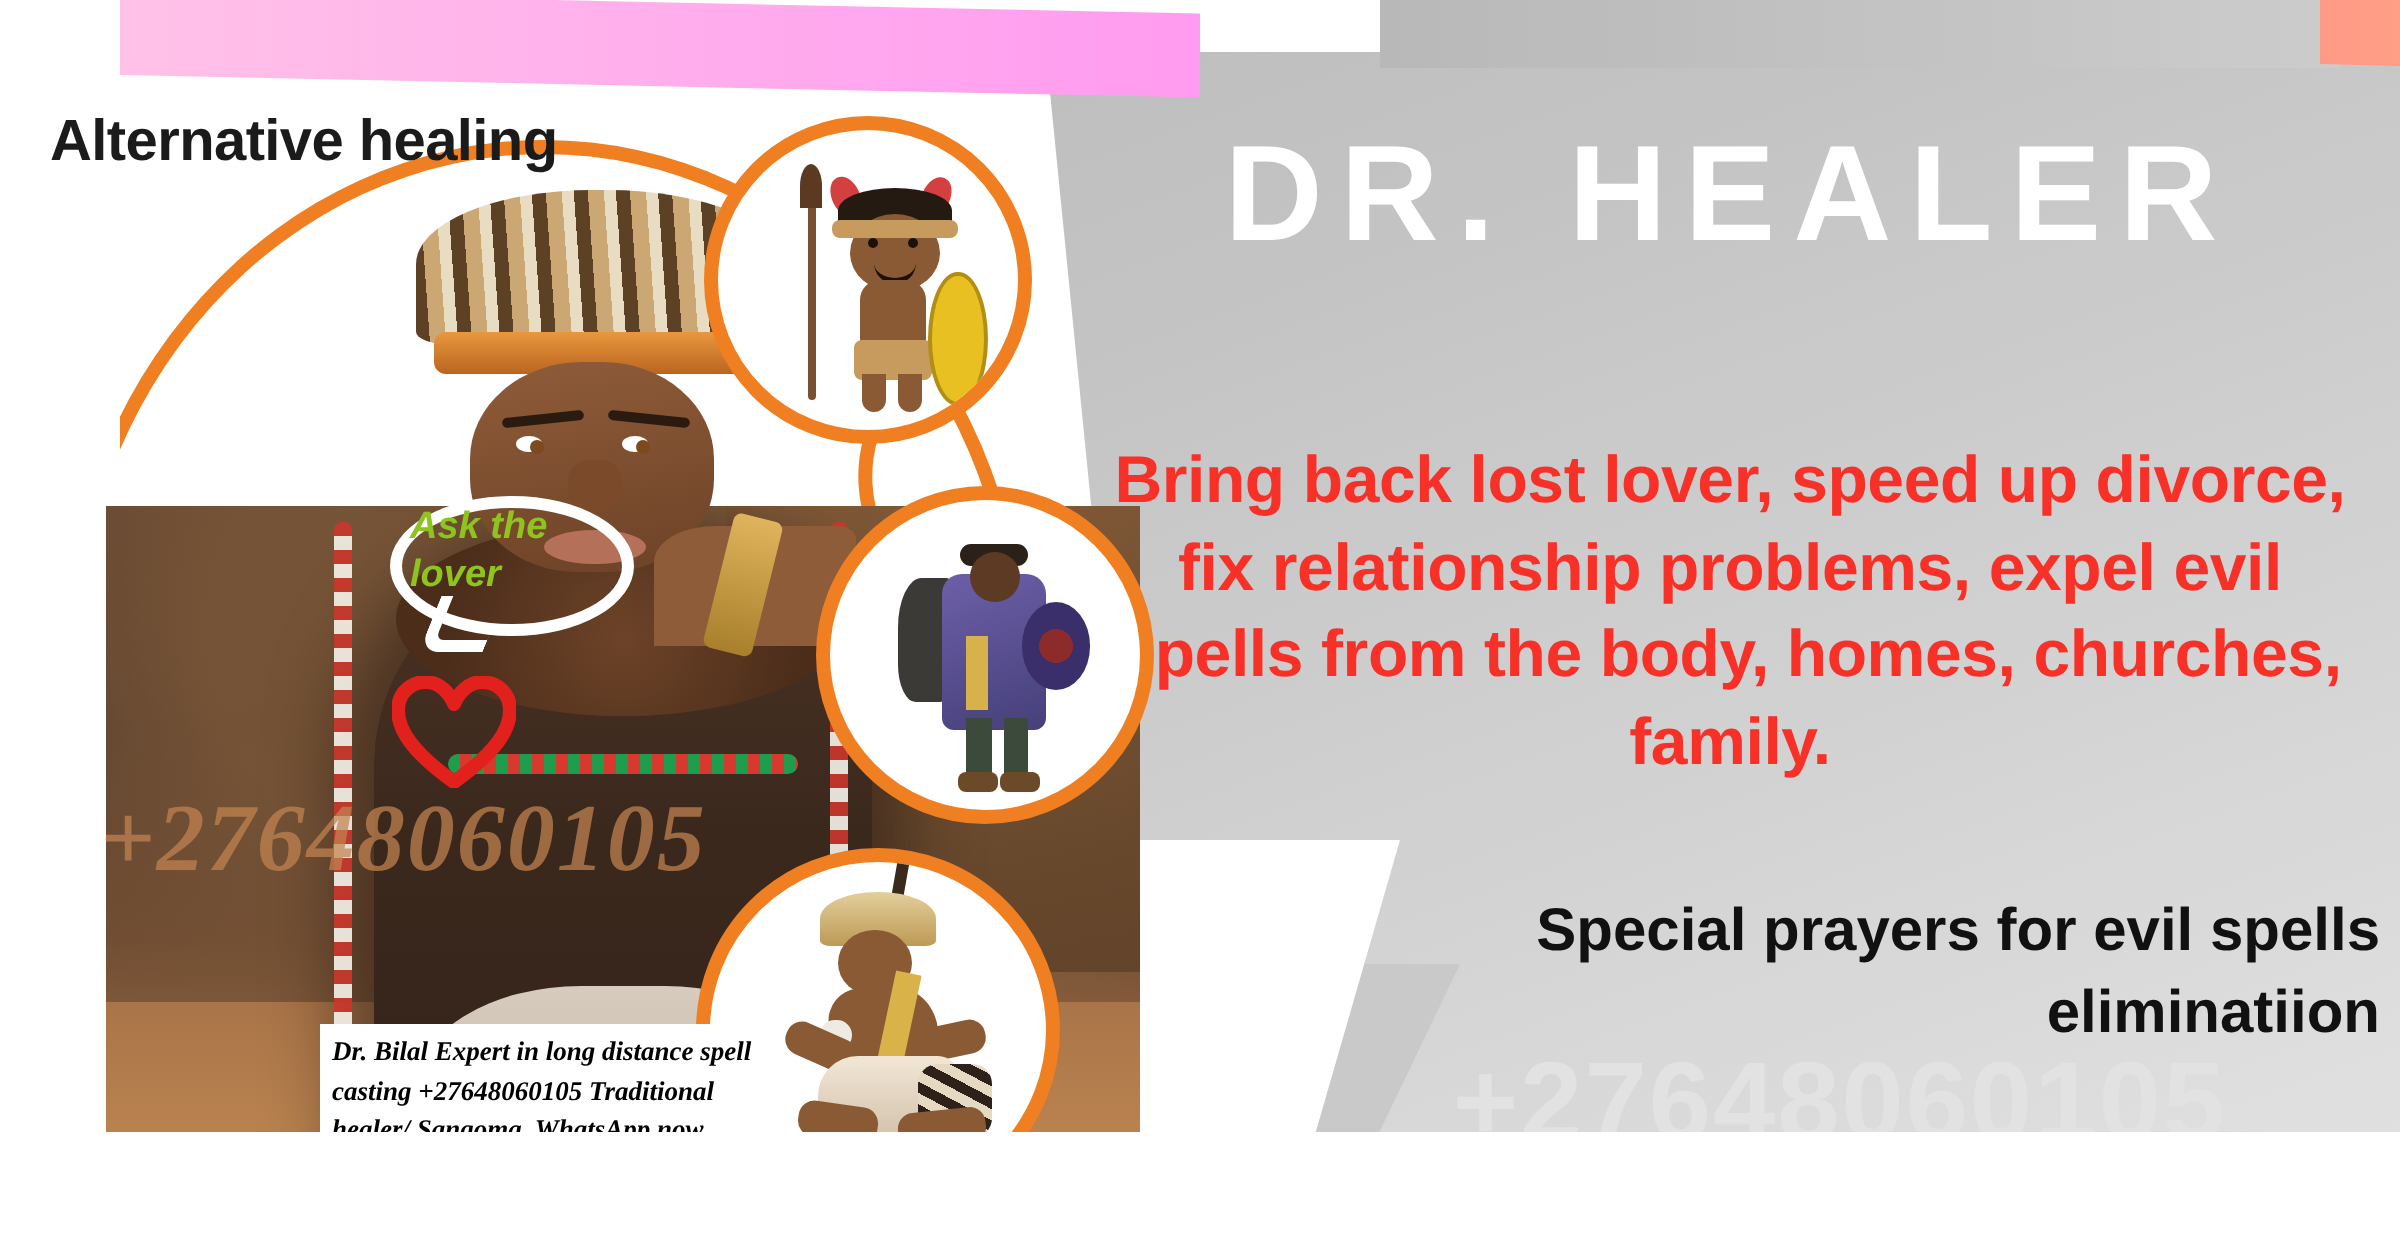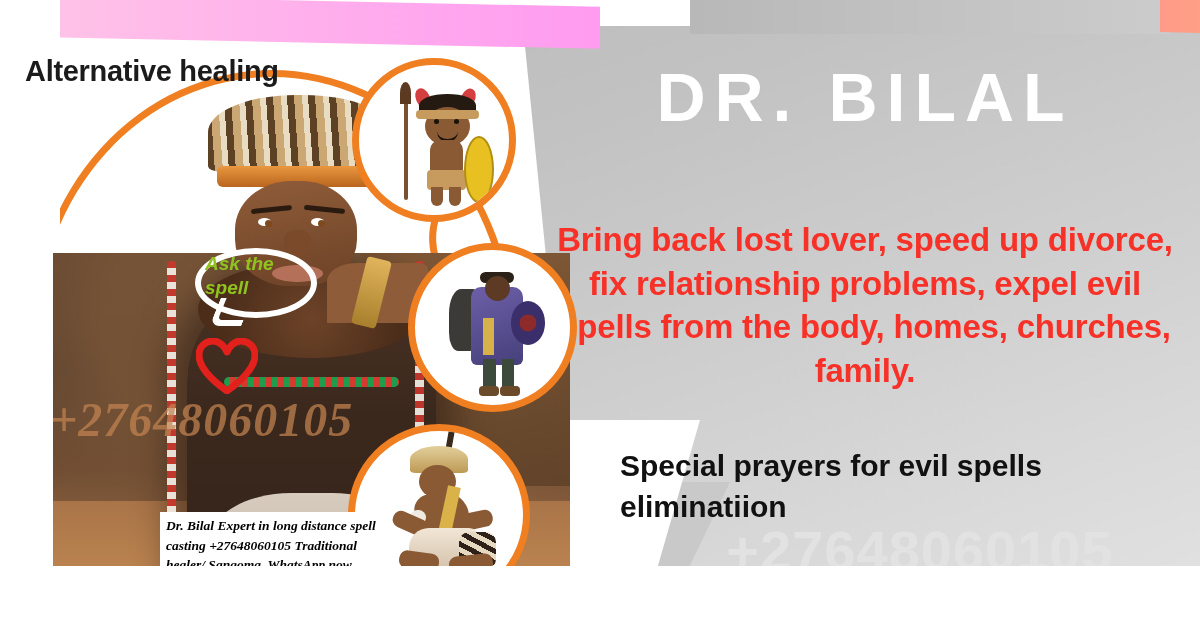--- a/index.html
+++ b/index.html
@@ -84,21 +84,21 @@
     color:#f73127;
     font-weight:bold;
     font-size:33px;
     line-height:1.32;
     letter-spacing:-0.2px;
   }
 
   
   .blackcopy{
     position:absolute;left:620px;top:446px;width:570px;
-    text-align:left;z-index:6;
+    text-align:right;z-index:6;
     color:#111111;
     font-weight:bold;
     font-size:30px;
     line-height:1.35;
   }
 
   
   .ghostphone{
     position:absolute;left:640px;top:523px;width:560px;
     text-align:center;z-index:5;
@@ -357,21 +357,21 @@
     <div class="photo-figure"></div>
     <div class="photo-hair"></div>
     <div class="photo-cloth"></div>
     <div class="bead-l"></div>
     <div class="bead-r"></div>
     <div class="neck-bead"></div>
   </div>
 
   <div class="bubble"></div>
   <div class="bubble-tail"></div>
-  <div class="bubble-text">Ask the spell</div>
+  <div class="bubble-text">Ask the lover</div>
 
   <div class="heart">
     <svg width="62" height="56" viewBox="0 0 62 56">
       <path d="M31 53 C10 38 3 27 3 17 C3 8 10 3 17 3 C24 3 29 9 31 14 C33 9 38 3 45 3 C52 3 59 8 59 17 C59 27 52 38 31 53 Z" fill="none" stroke="#e2201c" stroke-width="7" stroke-linejoin="round"></path>
     </svg>
   </div>
 
   <div class="wm-phone">+27648060105</div>
 
   <div class="caption">Dr. Bilal Expert in long distance spell casting +27648060105 Traditional healer/ Sangoma. WhatsApp now</div>
@@ -422,21 +422,21 @@
       <div class="w3-bandL"></div>
       <div class="w3-armL"></div>
       <div class="w3-kilt"></div>
       <div class="w3-stripes"></div>
       <div class="w3-legL"></div>
         <div class="w3-legR"></div>
     </div>
   </div>
 
   <div class="headline-wrap">
-    <div class="bigname">DR. BILAL</div>
+    <div class="bigname">DR. HEALER</div>
   </div>
 
   <div class="redcopy">Bring back lost lover, speed up divorce, fix relationship problems, expel evil spells from the body, homes, churches, family.</div>
 
   <div class="ghostphone">+27648060105</div>
 
   <div class="blackcopy">Special prayers for  evil spells eliminatiion</div>
 
 </div>
 

